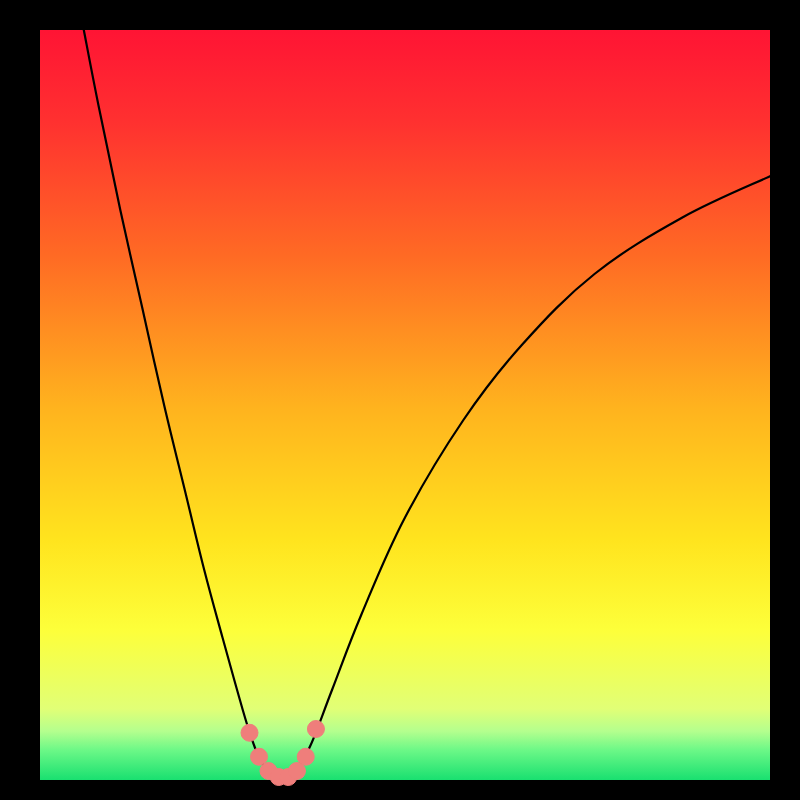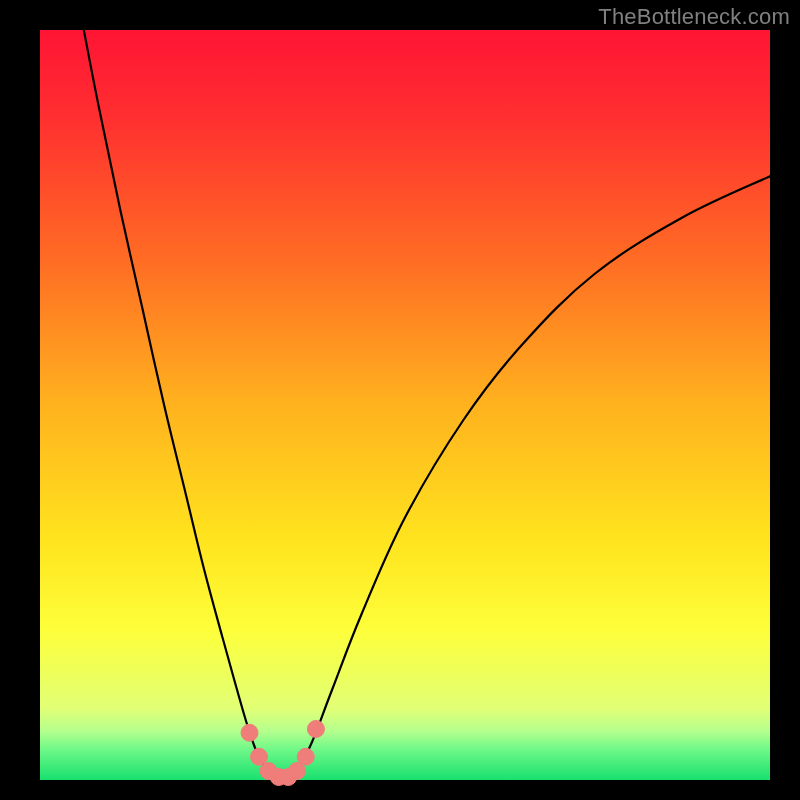--- a/index.html
+++ b/index.html
@@ -29,21 +29,20 @@
   svg {
     position: absolute;
     top: 0;
     left: 0;
   }
 </style>
 </head>
 <body>
 
 <div class="canvas-wrap">
-  <div class="watermark">TheBottleneck.com</div>
   <svg id="chart-svg" width="800" height="800" viewBox="0 0 800 800">
     <defs>
       <linearGradient id="heat" x1="0" y1="0" x2="0" y2="1">
           <stop offset="0%" stop-color="#ff1434"></stop>
           <stop offset="12%" stop-color="#ff3030"></stop>
           <stop offset="30%" stop-color="#ff6a24"></stop>
           <stop offset="50%" stop-color="#ffb21e"></stop>
           <stop offset="68%" stop-color="#ffe41e"></stop>
           <stop offset="80%" stop-color="#fdff3a"></stop>
           <stop offset="90.5%" stop-color="#e1ff76"></stop>

